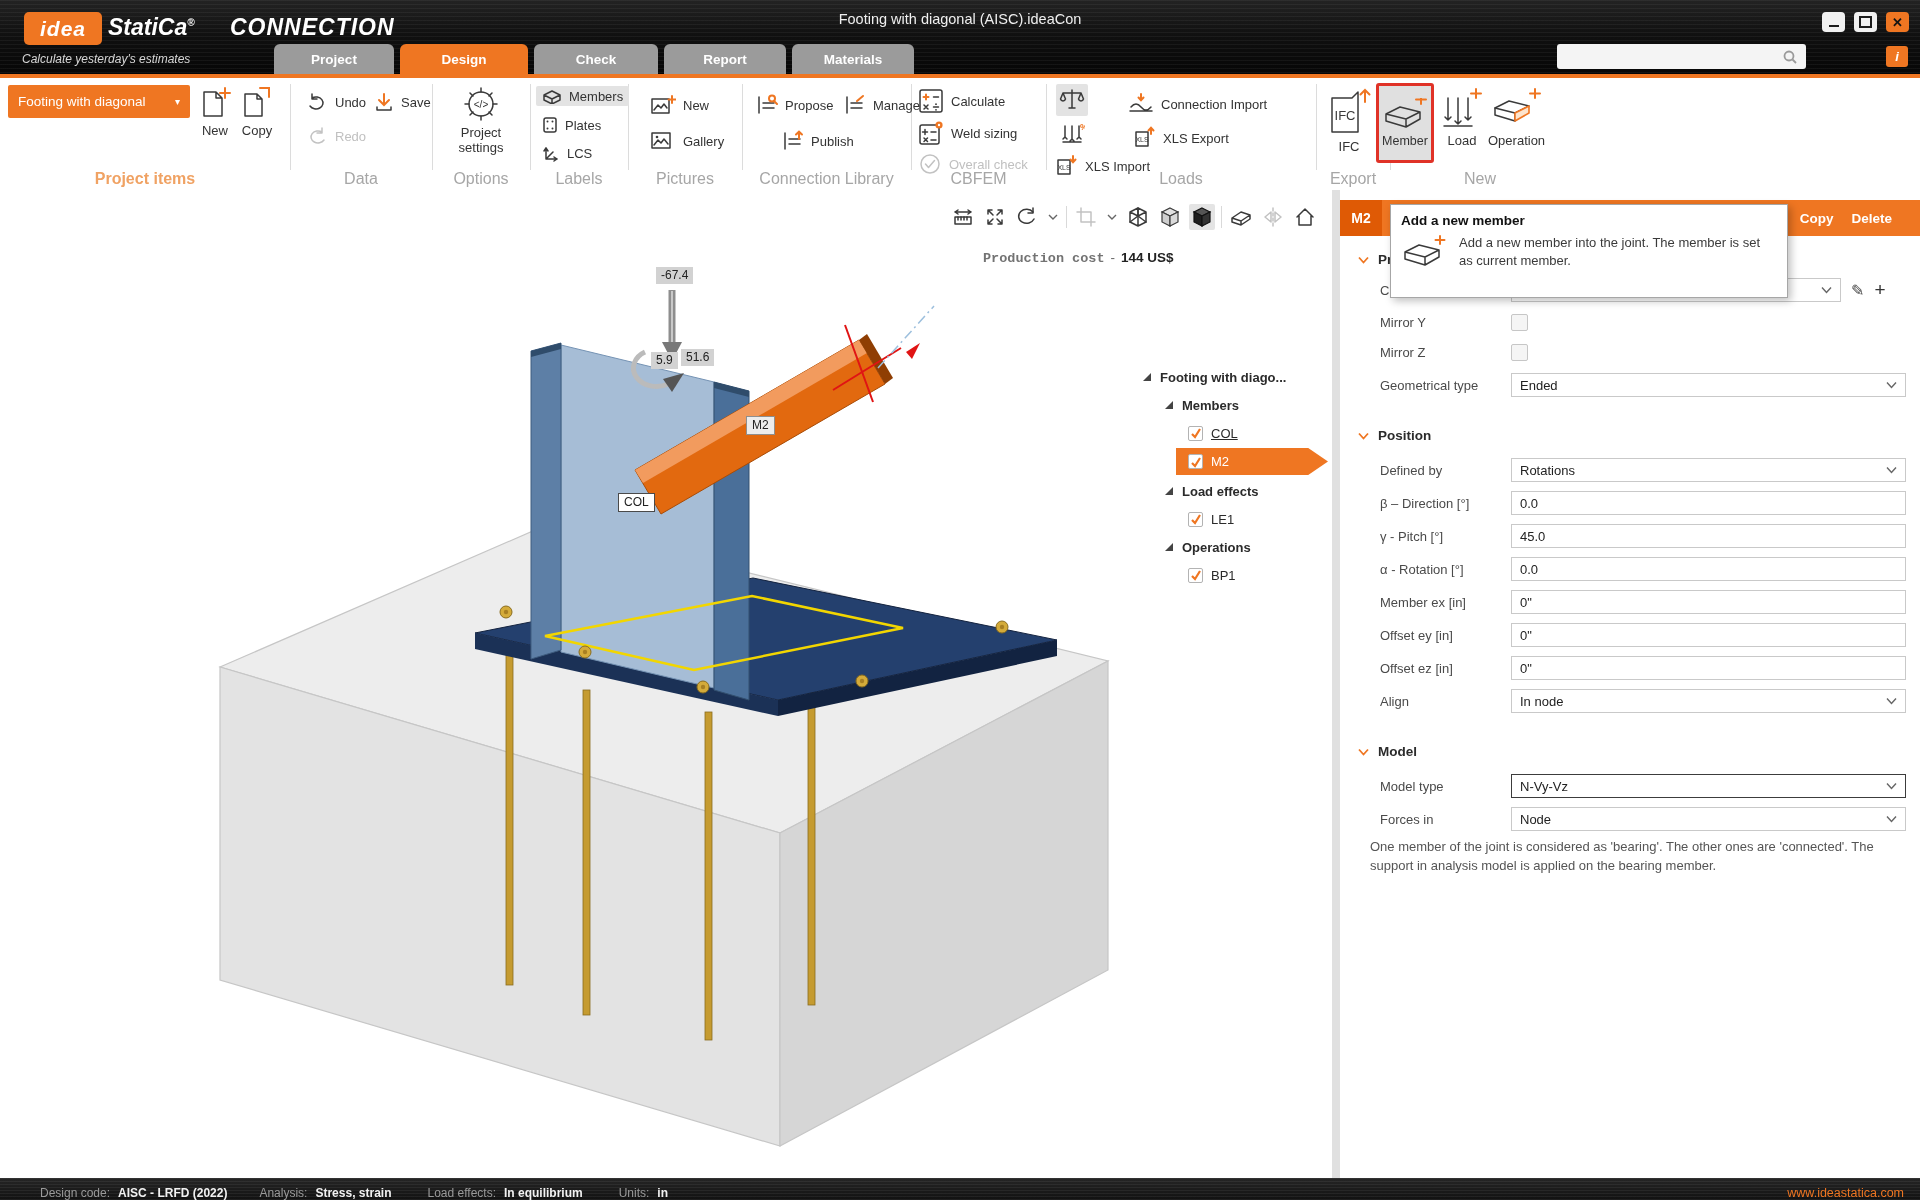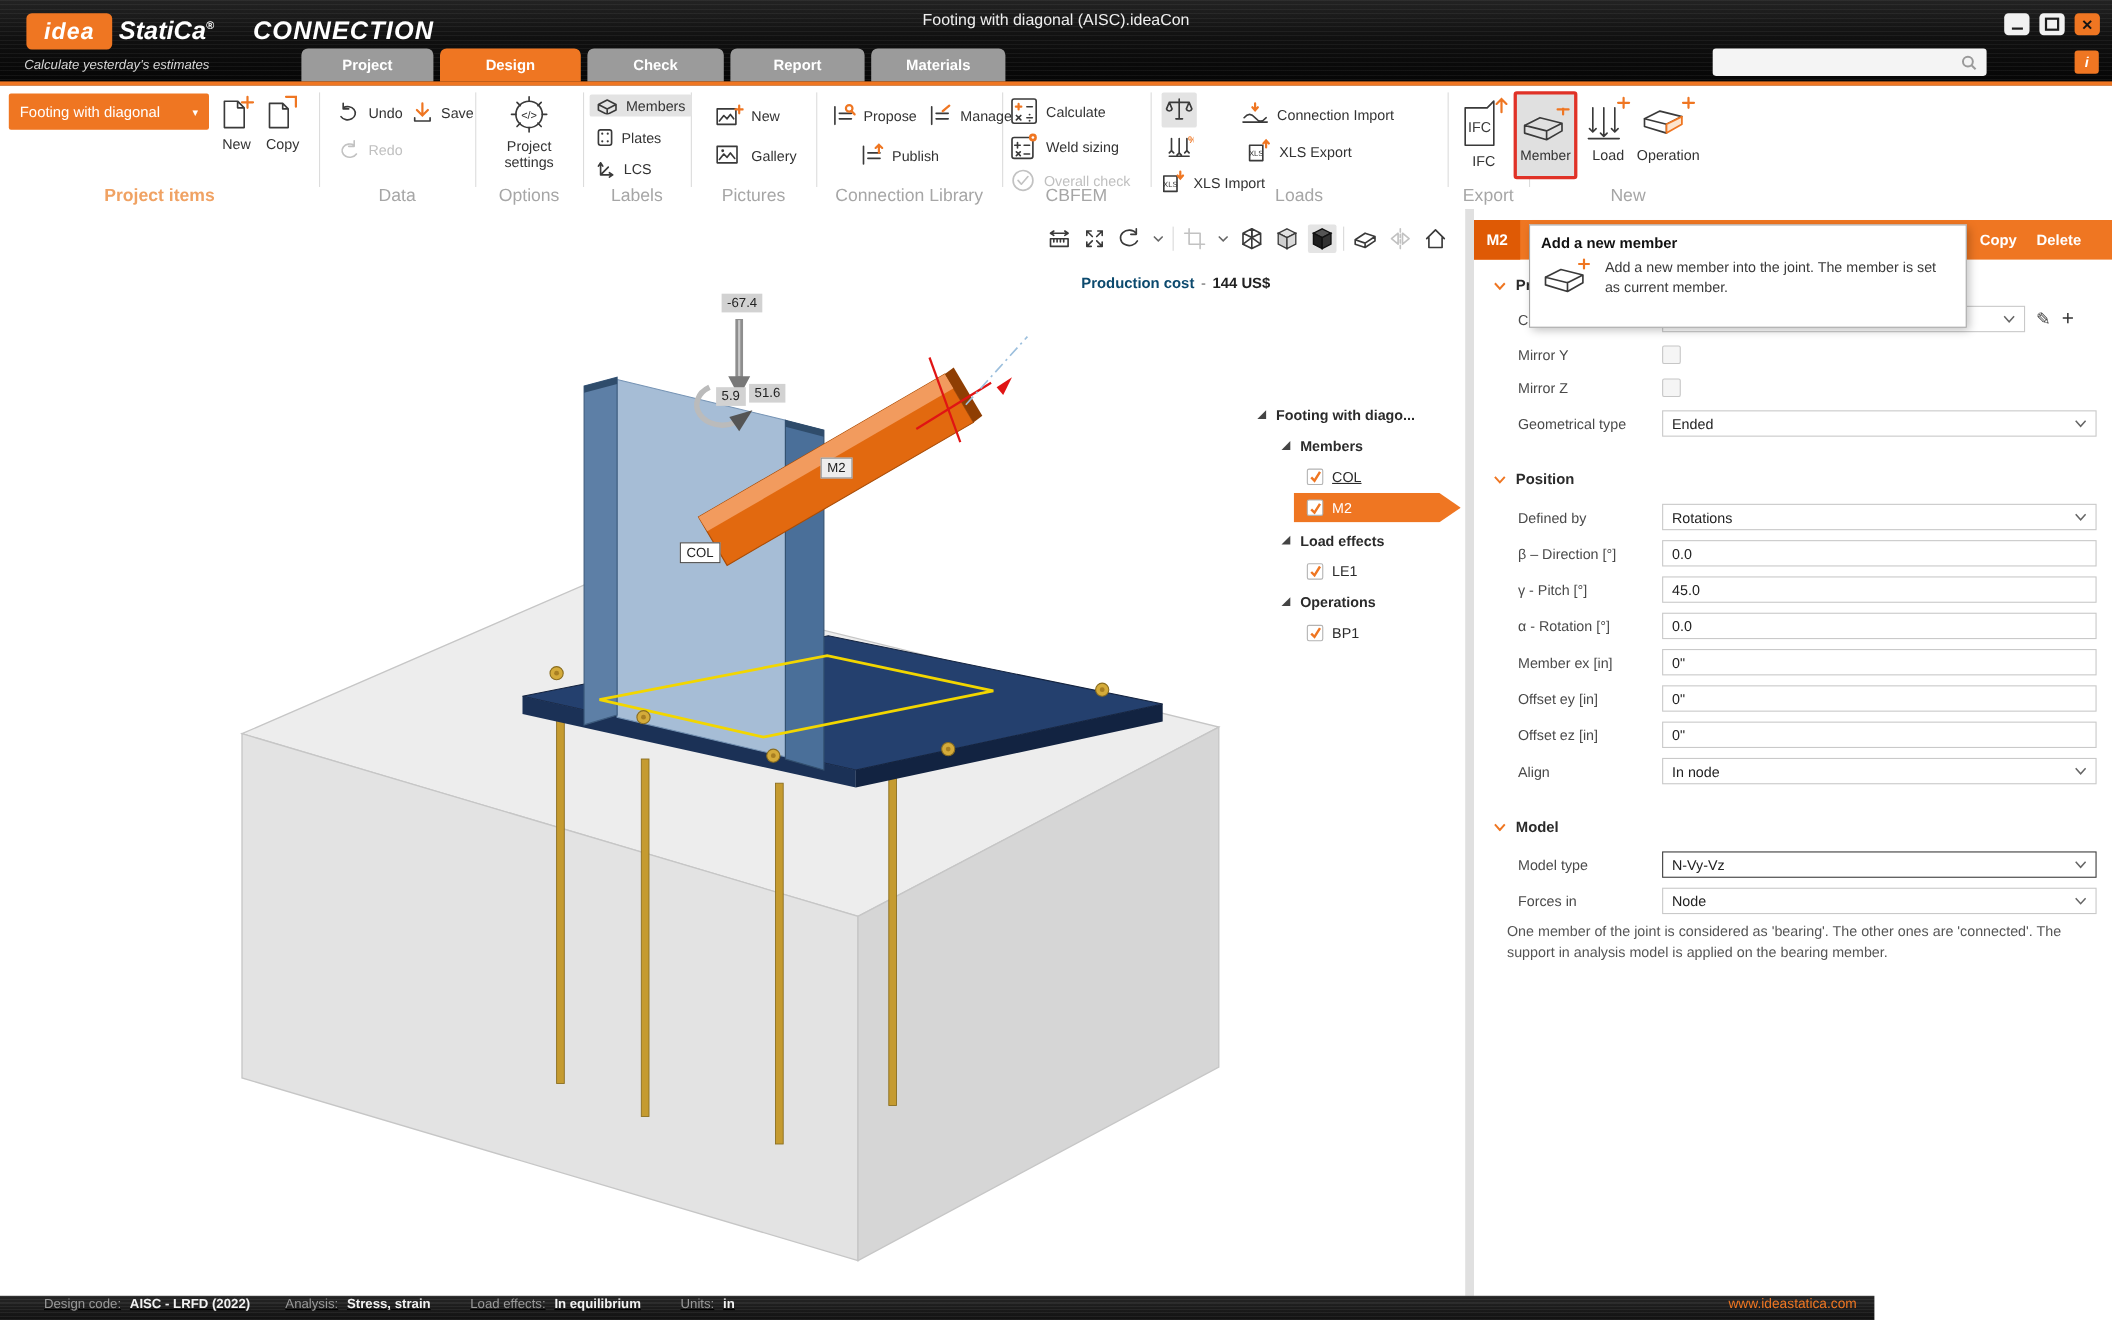--- a/index.html
+++ b/index.html
@@ -55,21 +55,21 @@
   .ico{stroke:#ef7622;fill:none;stroke-width:2;stroke-linecap:round;}
   .icg{stroke:#c2c2c2;fill:none;stroke-width:1.5;stroke-linecap:round;stroke-linejoin:round;}
 
   
   .viewport{position:absolute;left:0;top:190px;width:1332px;height:988px;background:#fff;}
   .vtoolbar{position:absolute;left:950px;top:14px;display:flex;align-items:center;gap:6px;}
   .vtb{width:26px;height:26px;display:flex;align-items:center;justify-content:center;cursor:pointer;border-radius:2px;}
   .vtb.active{background:#e4e4e4;}
   .vsep{width:1px;height:22px;background:#d9d9d9;}
   .prodcost{position:absolute;left:983px;top:60px;font-size:13.5px;}
-  .prodcost .pc1{color:#0c4a6e;font-weight:bold;}
+  .prodcost .pc1{color:#737373;font-weight:bold;font-family:Liberation Mono, monospace;}
   .prodcost .pc2{color:#666;margin:0 6px;}
   .prodcost .pc3{color:#222;font-weight:bold;}
   .vlabel{position:absolute;font-size:12px;color:#222;background:#d2d2d2;padding:1px 5px;line-height:15px;}
   .vlabel.memb{background:#ededed;border:1px solid #8f8f8f;}
   .vlabel.col{background:#fff;border:1px solid #4a4a4a;}
 
   
   .tree{position:absolute;left:1140px;top:170px;width:198px;height:240px;}
   .trow{position:absolute;display:flex;align-items:center;gap:8px;height:26px;cursor:pointer;}
   .tlabel{font-size:13px;color:#2b2b2b;}
@@ -104,23 +104,23 @@
   .tool-extra{display:flex;align-items:center;gap:10px;margin-left:10px;}
 
   
   .tooltip{position:absolute;left:1390px;top:204px;width:398px;height:94px;background:#fff;
     border:1px solid #a6a6a6;box-shadow:3px 3px 8px rgba(0,0,0,.25);z-index:60;box-sizing:border-box;padding:8px 10px;}
   .tt-title{font-weight:bold;font-size:13.5px;color:#111;}
   .tt-row{display:flex;gap:12px;margin-top:6px;align-items:flex-start;}
   .tt-body{font-size:13px;color:#3a3a3a;line-height:1.35;width:305px;}
 
   
-  .statusbar{position:absolute;left:0;top:1178px;width:1704px;height:22px;
+  .statusbar{position:absolute;left:0;top:1178px;width:1920px;height:22px;
     background-image:repeating-linear-gradient(180deg,rgba(255,255,255,.06) 0 1px,transparent 1px 3px),
-      linear-gradient(180deg,#262626,#111);display:flex;align-items:flex-start;font-size:12px;text-decoration:underline;}
+      linear-gradient(180deg,#262626,#111);display:flex;align-items:flex-end;font-size:12px;}
   .sb-l{color:#9a9a9a;margin-left:40px;}
   .sb-v{color:#f2f2f2;font-weight:bold;margin-left:8px;}
   .sb-site{position:absolute;right:16px;color:#ef7622;font-size:12.5px;}
 </style>
 </head>
 <body>
 
 <div class="app">
 
   <div class="titlebar">

